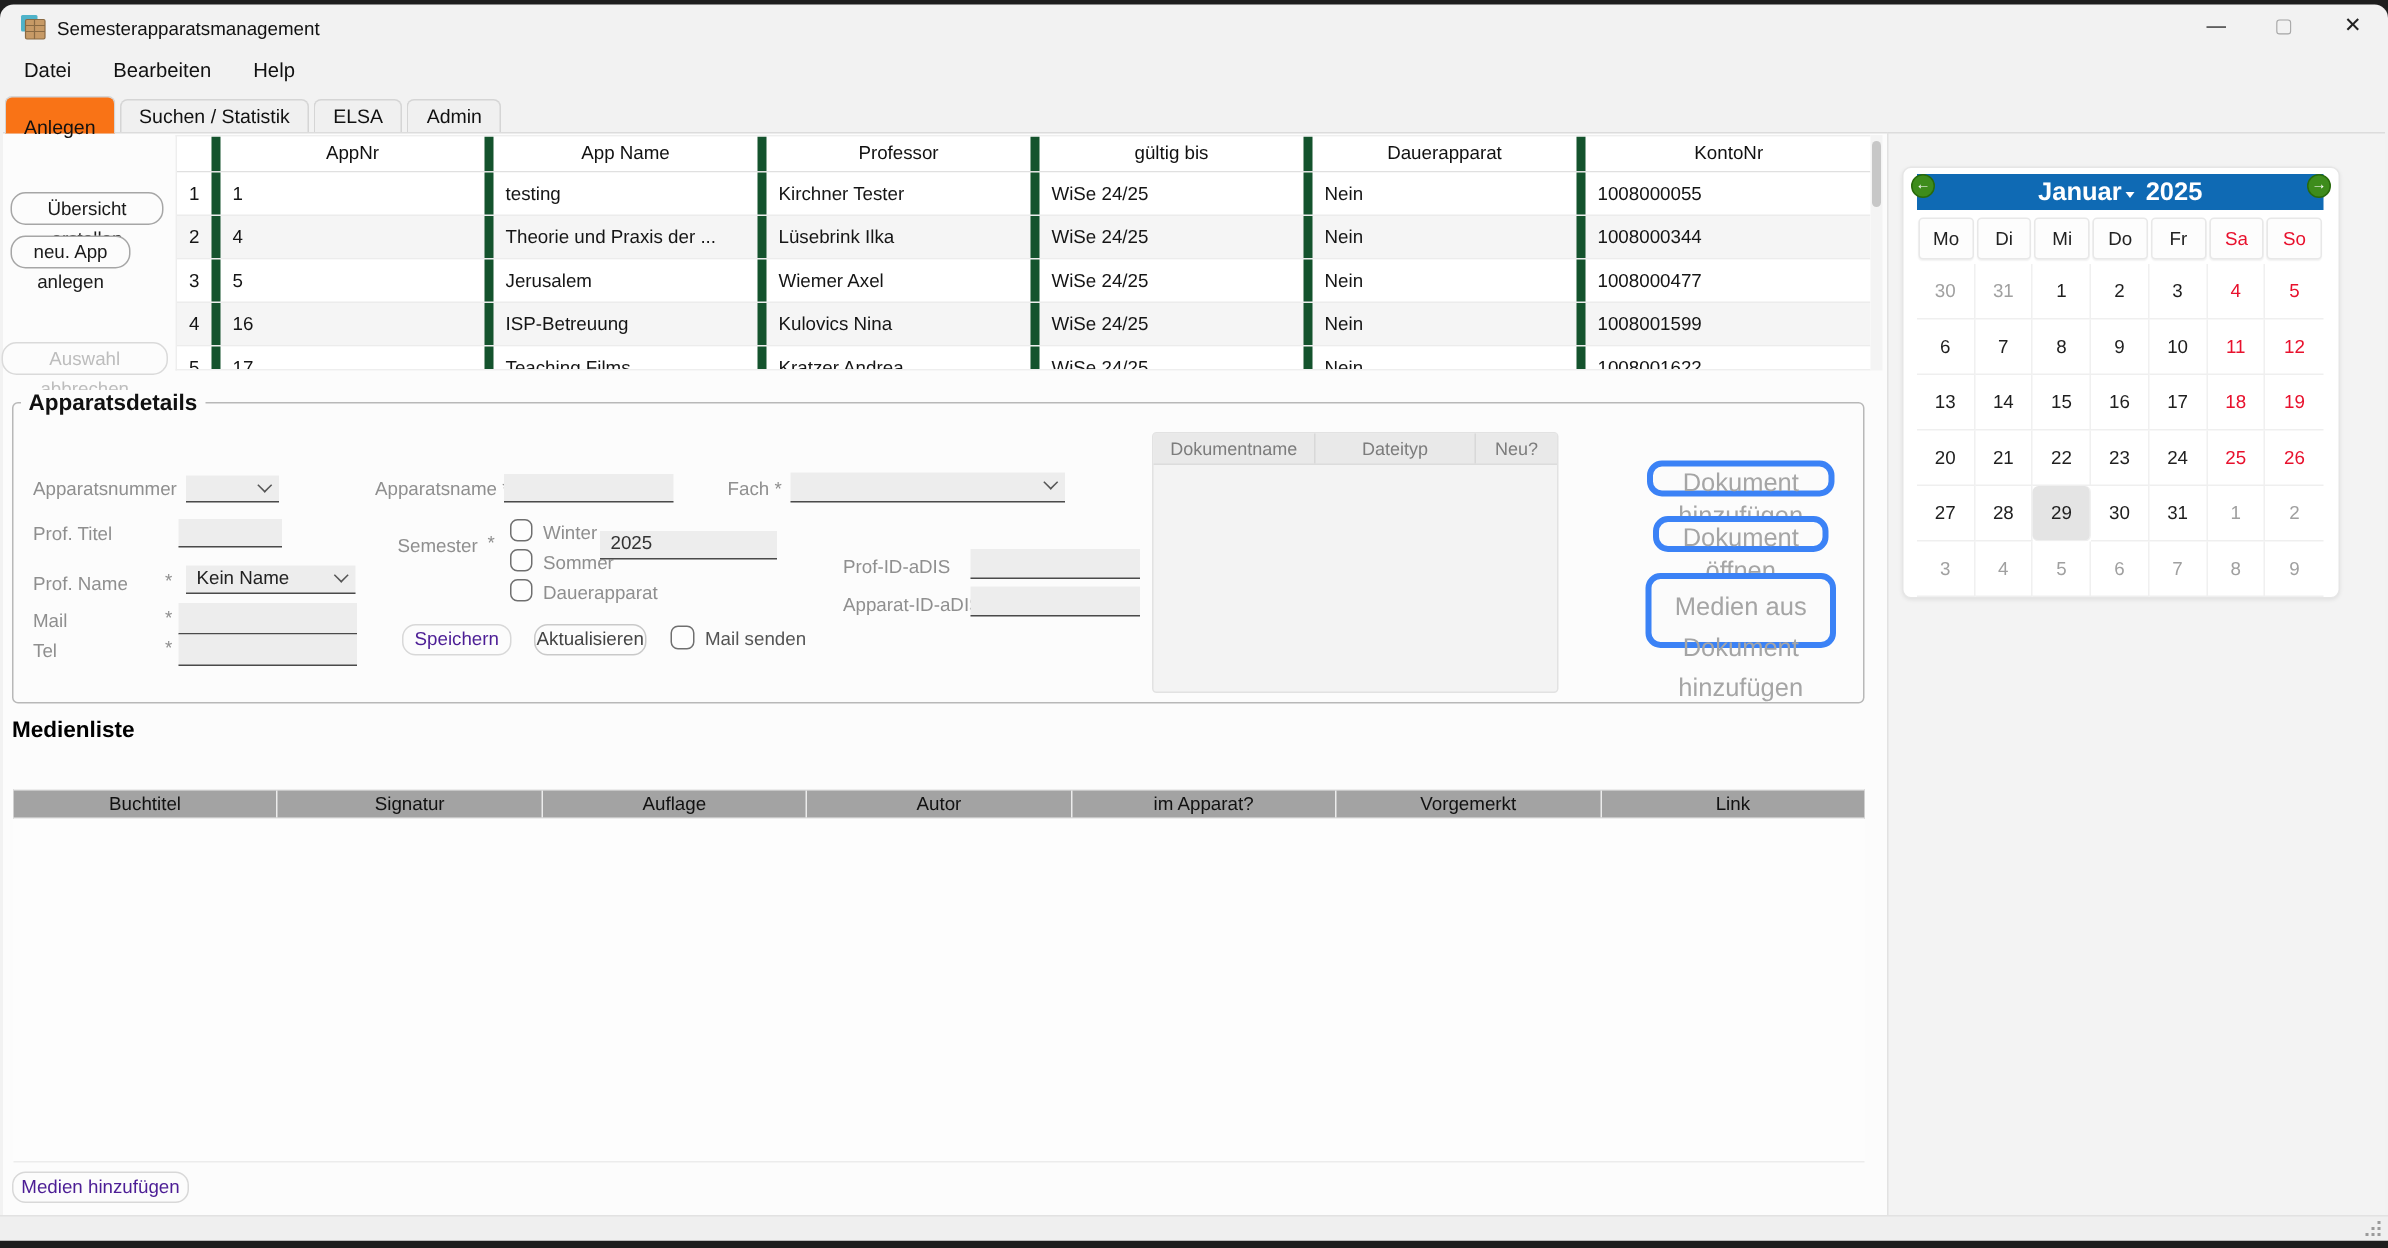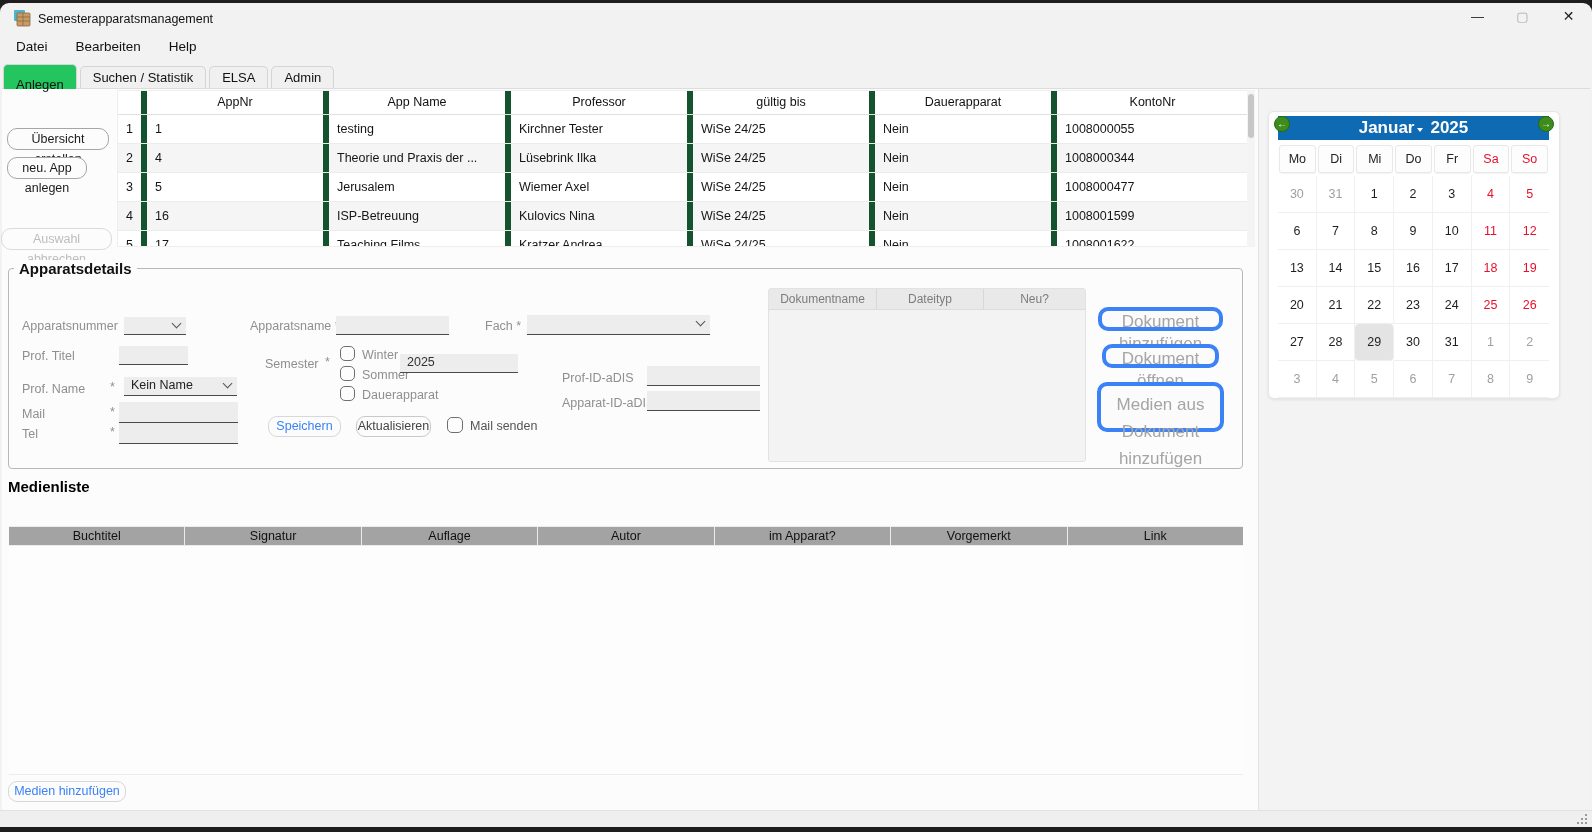--- a/index.html
+++ b/index.html
@@ -19,21 +19,21 @@
   #btn-close { left:1545px; width:47px; font-size:14px; }
 
   
   #menubar { position:absolute; left:2px; top:33px; height:27px; display:flex; }
   .menu-item { padding:0 14px; font-size:13.5px; line-height:27px; color:#111; }
 
   
   #tabstrip { position:absolute; left:3px; top:64px; height:25px; display:flex; gap:3px; align-items:flex-end; }
   .tab { font-size:13px; color:#111; background:#f0f0f0; border:1px solid #d5d5d5; border-bottom:none;
          border-radius:5px 5px 0 0; padding:3px 12px 4px 12px; height:23px; }
-  .tab.active { background:#22c55e; height:25px; padding-top:12px; position:relative; z-index:3; }
+  .tab.active { background:#f97316; height:25px; padding-top:12px; position:relative; z-index:3; }
 
   
   #tabpage { position:absolute; left:2px; top:88px; width:1256px; height:722px;
              background:#fcfcfc; border-top:1px solid #dcdcdc; }
   #rightpanel { position:absolute; left:1258px; top:88px; width:332px; height:722px;
                 background:#f3f3f3; border-top:1px solid #dcdcdc; border-left:1px solid #e2e2e2; }
   #statusbar { position:absolute; left:0px; top:810px; width:1592px; height:17px;
                background:#efefef; border-top:1px solid #e2e2e2; }
   #resize-grip { position:absolute; right:4px; bottom:2px; }
 
@@ -73,21 +73,21 @@
   .fstar  { position:absolute; font-size:12.5px; color:#8f8f8f; }
   .field  { position:absolute; background:#ededed; border-bottom:1px solid #4a4a4a;
             font-size:12.5px; color:#333; line-height:17px; padding-left:7px; }
   .combo .chev { position:absolute; right:6px; top:3px; width:7px; height:7px;
                  border-right:1.6px solid #555; border-bottom:1.6px solid #555; transform:rotate(45deg); }
   .radio { position:absolute; width:15px; height:15px; background:#fdfdfd;
            border:1.6px solid #6f6f6f; border-radius:5px; }
   .rlabel { position:absolute; font-size:12.5px; color:#8f8f8f; }
   .fbtn { position:absolute; text-align:center; font-size:12.5px; background:#fcfcfc;
           border:1px solid #c9c9c9; border-radius:9px; color:#444; }
-  .fbtn.disabled { color:#3b82f6; border-color:#d8d8d8; }
+  .fbtn.disabled { color:#4c1d95; border-color:#d8d8d8; }
 
   #lbl-apparatsnummer { left:22px;  top:319px; }
   #combo-apparatsnummer { left:124px; top:317px; width:62px;  height:18px; }
   #lbl-apparatsname   { left:250px; top:319px; }
   #input-apparatsname { left:336px; top:316px; width:113px; height:19px; }
   #lbl-fach           { left:485px; top:319px; }
   #combo-fach         { left:527px; top:315px; width:183px; height:20px; }
   #lbl-prof-titel     { left:22px;  top:349px; }
   #input-prof-titel   { left:119px; top:346px; width:69px;  height:19px; }
   #lbl-semester       { left:265px; top:357px; }
@@ -111,21 +111,21 @@
   #btn-speichern      { left:268px; top:416px; width:73px; height:21px; line-height:19px; }
   #btn-aktualisieren  { left:356px; top:416px; width:75px; height:21px; line-height:19px; }
   #radio-mail-senden  { left:447px; top:417px; width:16px; height:16px; }
   #lbl-mail-senden    { left:470px; top:419px; color:#555; }
   #lbl-prof-id        { left:562px; top:371px; }
   #input-prof-id      { left:647px; top:366px; width:113px; height:20px; }
   #lbl-apparat-id     { left:562px; top:396px; }
   #input-apparat-id   { left:647px; top:391px; width:113px; height:20px; }
 
   
-  #doc-panel { position:absolute; left:768px; top:288px; width:318px; height:174px;
+  #doc-panel { position:absolute; left:768px; top:288px; width:271px; height:174px;
                background:#f3f3f3; border:1px solid #e2e2e2; border-radius:3px; }
   #doc-head { display:flex; height:21px; background:#e9e9e9; border-bottom:1px solid #dcdcdc; }
   .doc-col { font-size:12px; color:#7c7c7c; text-align:center; line-height:20px; }
   .doc-col.c0,.doc-col.c1 { width:107px; }
   .doc-col.c2 { flex:1; }
   .doc-col + .doc-col { border-left:1px solid #d8d8d8; }
   .doc-btn { position:absolute; background:#fbfbfb; border:4px solid #3b82f6; border-radius:10px;
              color:#a5a5a5; font-size:17px; text-align:center; }
   #btn-doc-add   { left:1098px; top:307px; width:125px; height:24px; line-height:22px; }
   #btn-doc-open  { left:1102px; top:344px; width:117px; height:24px; line-height:22px; }

